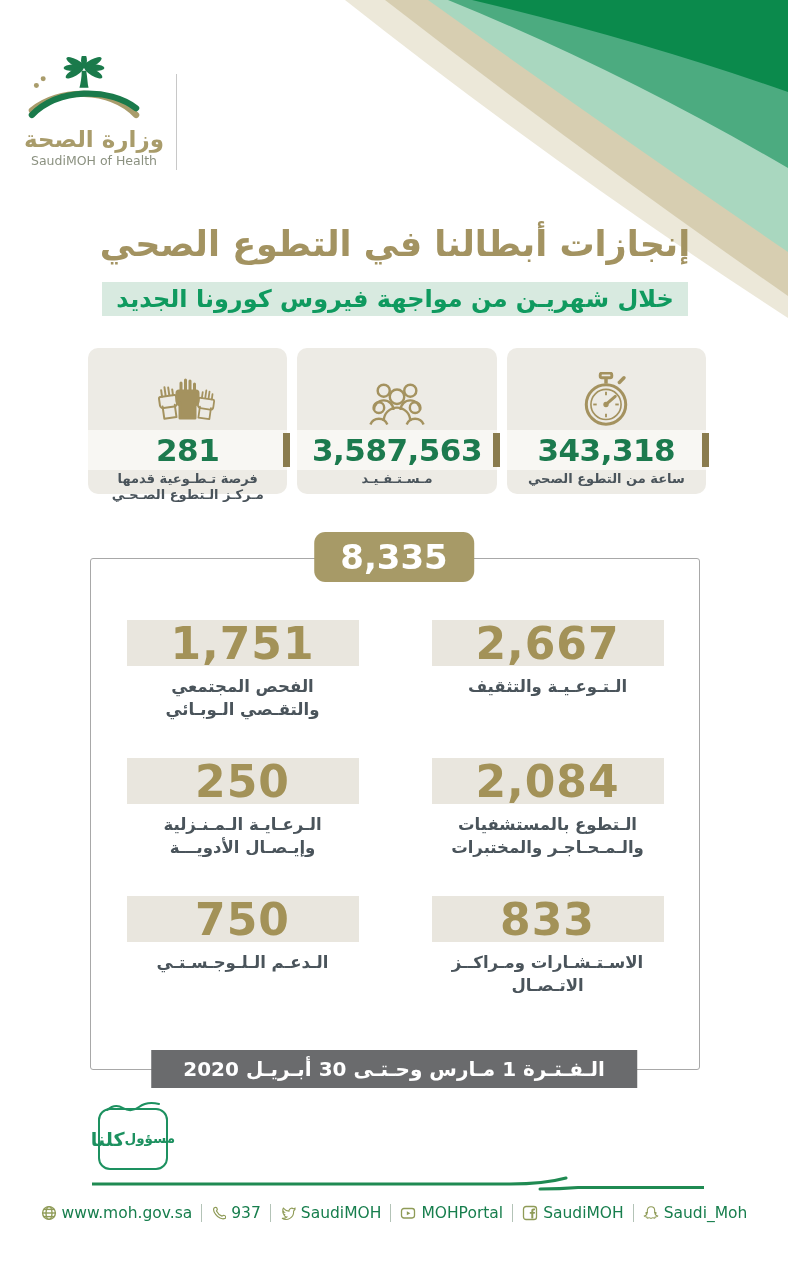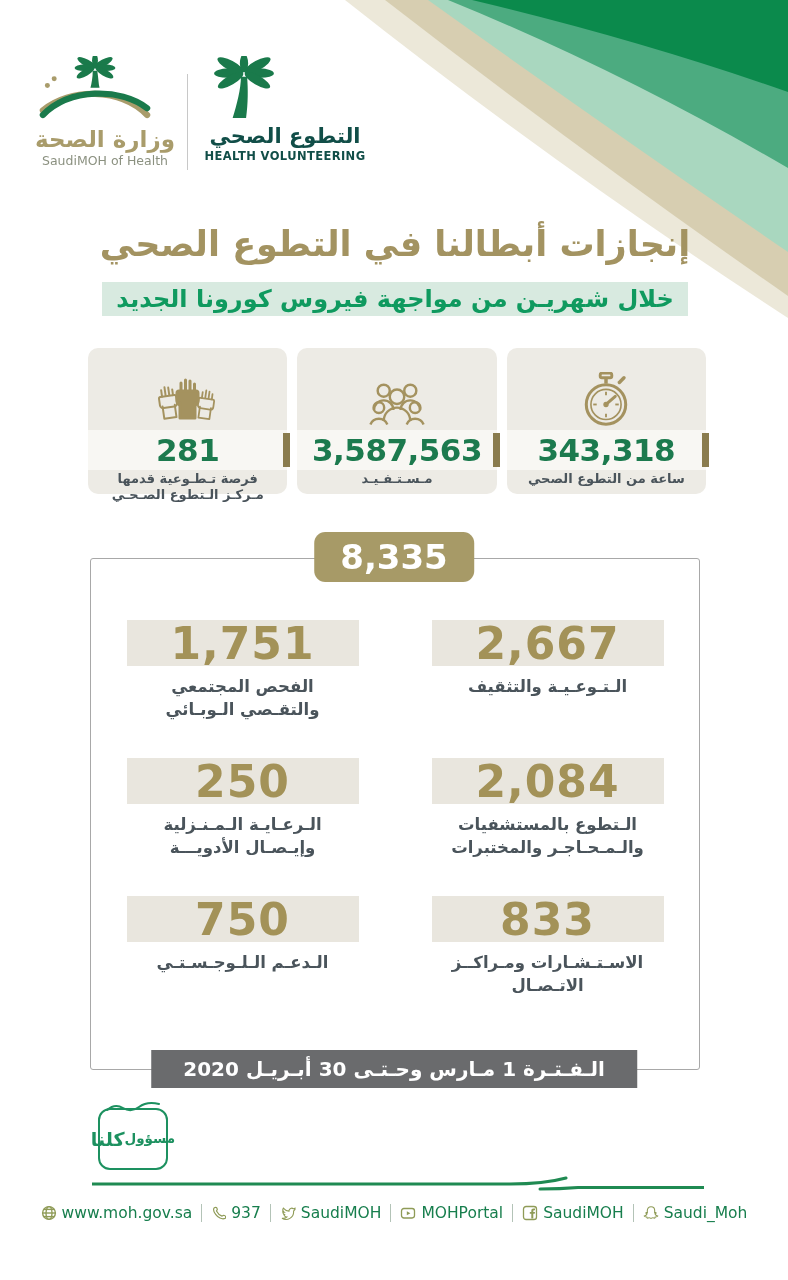--- a/index.html
+++ b/index.html
@@ -4,21 +4,21 @@
 <style>
   html,body{margin:0;padding:0;background:#fff;}
   .page{position:relative;width:788px;height:1280px;background:#fff;overflow:hidden;
         font-family:"DejaVu Sans", sans-serif;}
   svg{display:block}
 
   
   .waves{position:absolute;top:0;left:0;}
 
   
-  .logos{position:absolute;top:56px;left:35px;display:flex;align-items:flex-start;}
+  .logos{position:absolute;top:56px;left:24px;display:flex;align-items:flex-start;}
   .moh{width:140px;text-align:center;}
   .moh-ar{color:#a99c6b;font-size:23px;font-weight:bold;margin-top:2px;direction:rtl;}
   .moh-en{color:#8b9180;font-size:12.5px;margin-top:1px;}
   .logo-divider{width:1px;height:96px;background:#c8c8c8;margin:18px 12px 0 12px;}
   .hv{width:170px;text-align:center;}
   .hv-ar{color:#114e48;font-size:21px;font-weight:bold;margin-top:2px;direction:rtl;}
   .hv-en{color:#114e48;font-size:11.5px;font-weight:bold;letter-spacing:.4px;margin-top:1px;}
 
   
   .title{position:absolute;top:224px;left:90px;width:610px;margin:0;text-align:center;
@@ -103,36 +103,20 @@
         </g>
         <circle cx="10" cy="26" r="2.2" fill="#a99c6b"></circle>
         <circle cx="16" cy="20" r="2.2" fill="#a99c6b"></circle>
         <path d="M98,52 C74,28 30,28 6,48" stroke="#a99c6b" stroke-width="5.5" fill="none" stroke-linecap="round"></path>
         <path d="M6,52 C30,28 74,28 98,46" stroke="#1a7a4b" stroke-width="5.5" fill="none" stroke-linecap="round"></path>
       </svg>
       <div class="moh-ar">وزارة الصحة</div>
       <div class="moh-en">SaudiMOH of Health</div>
     </div>
     <div class="logo-divider"></div>
-    <div class="hv">
-      <svg width="88" height="66" viewBox="0 0 76 64">
-        <g fill="#1a7a4b">
-          <ellipse cx="53" cy="16" rx="14" ry="4.6" transform="rotate(-28 38 16)"></ellipse>
-          <ellipse cx="53" cy="16" rx="14" ry="4.6" transform="rotate(2 38 16)"></ellipse>
-          <ellipse cx="53" cy="16" rx="14" ry="4.6" transform="rotate(30 38 16)"></ellipse>
-          <ellipse cx="23" cy="16" rx="14" ry="4.6" transform="rotate(28 38 16)"></ellipse>
-          <ellipse cx="23" cy="16" rx="14" ry="4.6" transform="rotate(-2 38 16)"></ellipse>
-          <ellipse cx="23" cy="16" rx="14" ry="4.6" transform="rotate(-30 38 16)"></ellipse>
-          <ellipse cx="38" cy="7" rx="4" ry="9"></ellipse>
-          <path d="M35,20 C35,32 31,47 27,60 L40,60 C42,46 42,32 41,20 Z"></path>
-        </g>
-      </svg>
-      <div class="hv-ar">التطوع الصحي</div>
-      <div class="hv-en">HEALTH VOLUNTEERING</div>
-    </div>
   </header>
 
   <h1 class="title">إنجازات أبطالنا في التطوع الصحي</h1>
   <div class="subtitle-wrap">
     <span class="subtitle">خلال شهريـن من مواجهة فيروس كورونا الجديد</span>
   </div>
 
   <section class="cards">
 
     <div class="card">

